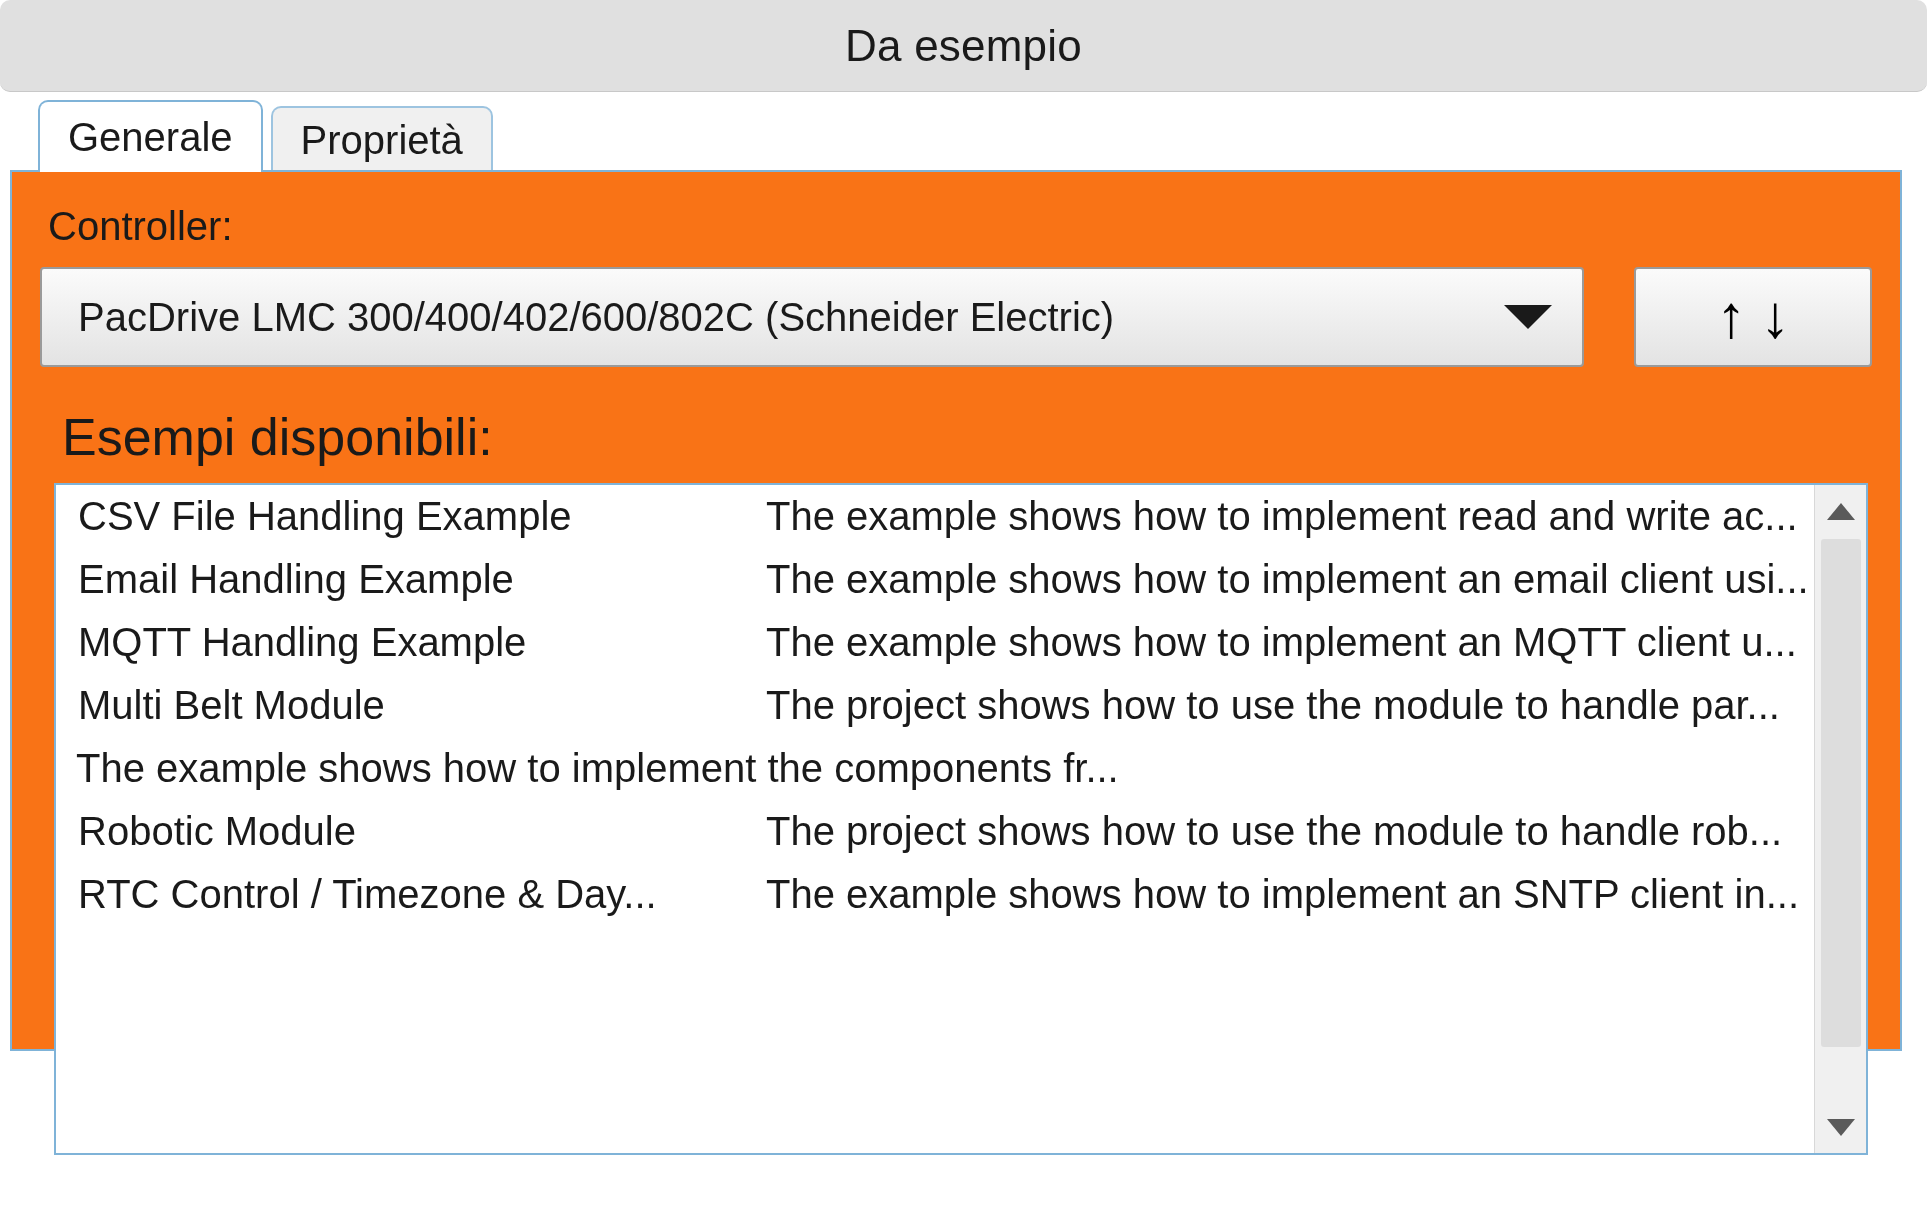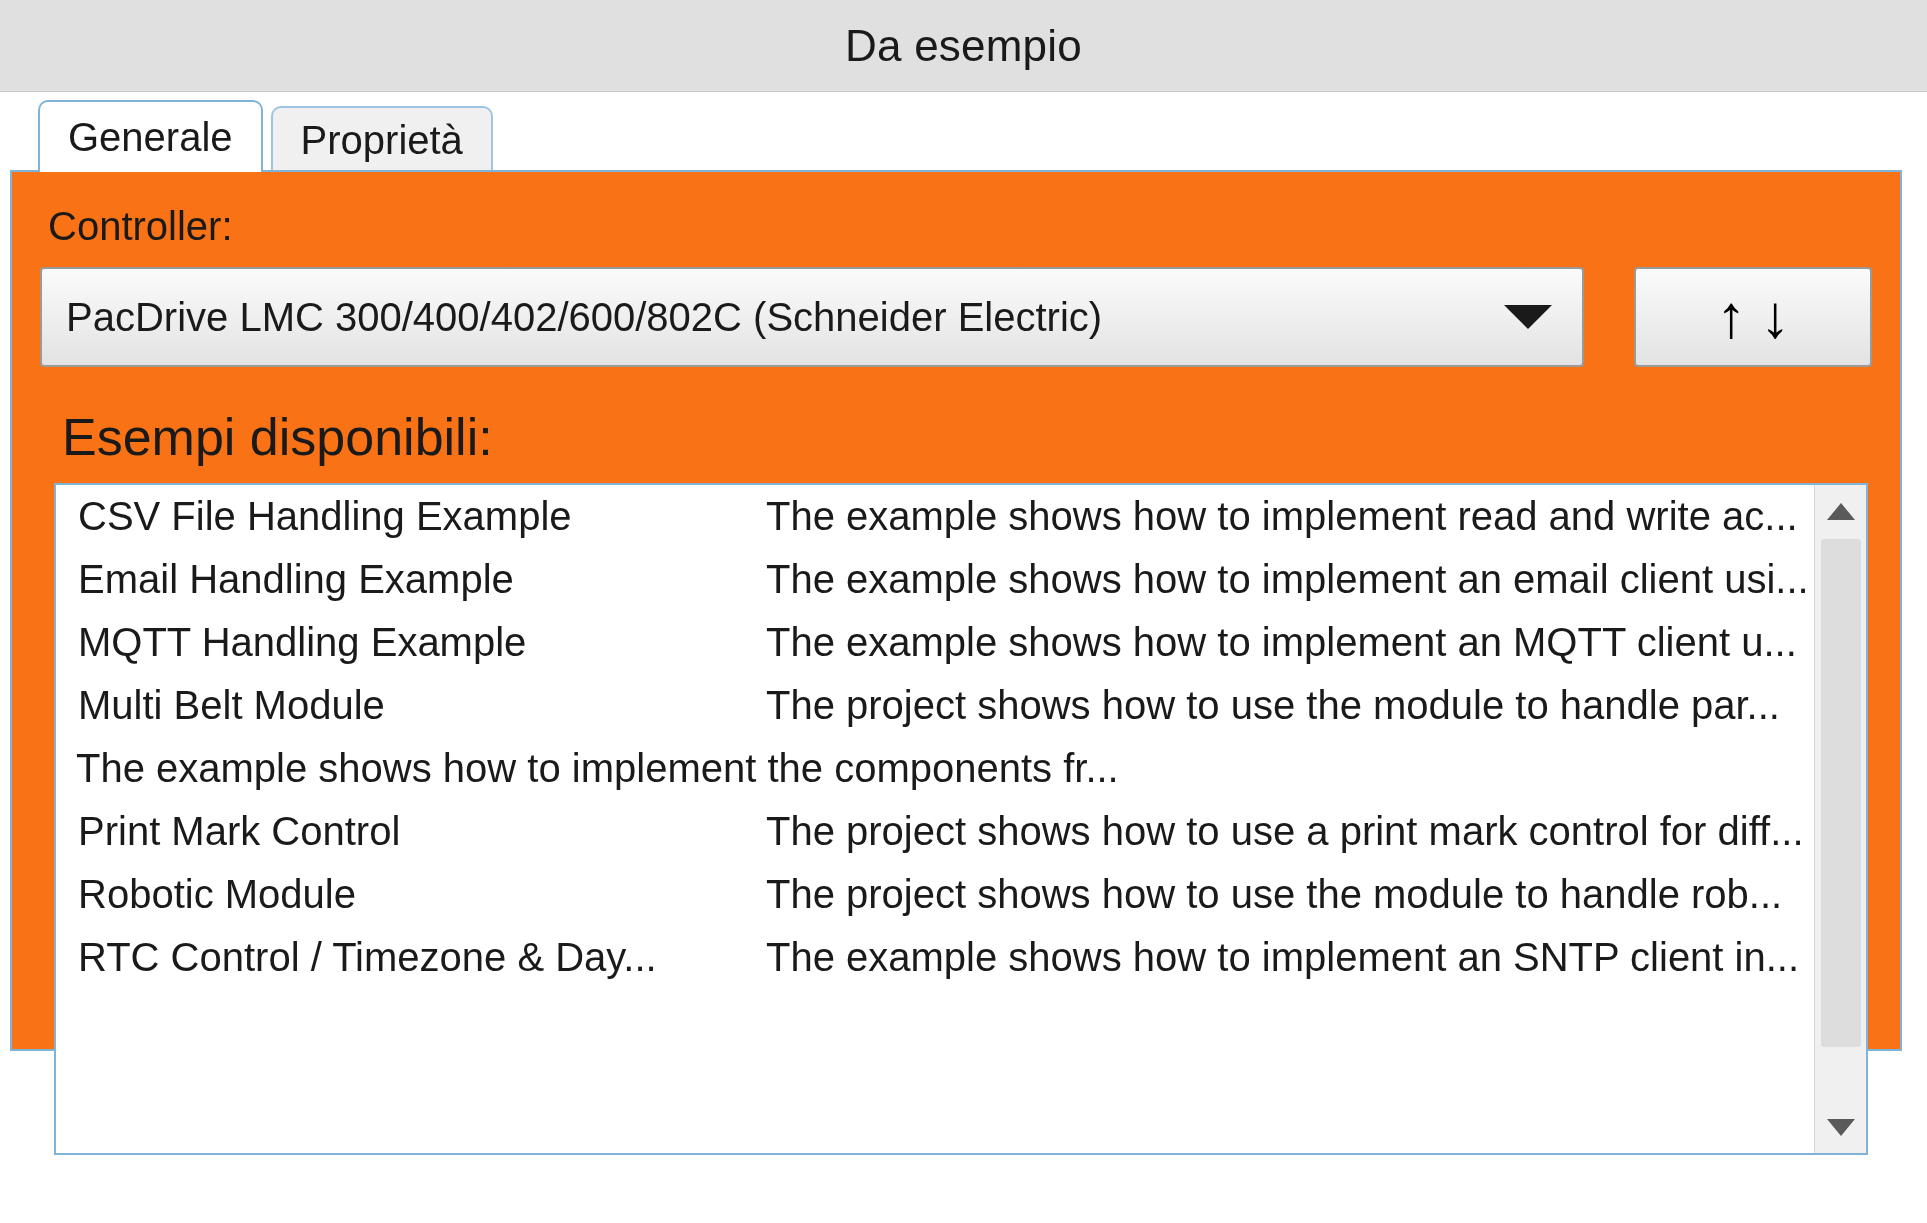--- a/index.html
+++ b/index.html
@@ -24,20 +24,21 @@
   }
 
   
   .titlebar {
     height: 91px;
     background: #e0e0e0;
     border-bottom: 1px solid #c8c8c8;
     display: flex;
     align-items: center;
     justify-content: center;
+    border-radius: 10px;
   }
   .titlebar-text {
     font-size: 44px;
     color: #1a1a1a;
     letter-spacing: 0.2px;
   }
 
   
   .tabstrip {
     position: relative;
@@ -106,21 +107,21 @@
     height: 100px;
     background: linear-gradient(#fbfbfb, #e3e3e3);
     border: 2px solid #9a9a9a;
     border-radius: 4px;
     display: flex;
     align-items: center;
     box-sizing: border-box;
   }
   .combobox-value {
     font-size: 40px;
-    padding-left: 24px;
+    padding-left: 36px;
     color: #1a1a1a;
     white-space: nowrap;
     overflow: hidden;
   }
   .combobox-arrow {
     position: absolute;
     right: 30px;
     top: 50%;
     transform: translateY(-50%);
     width: 0;
@@ -309,24 +310,20 @@
           <div class="col-desc">The example shows how to implement an MQTT client u...</div>
         </div>
         <div class="grid-row">
           <div class="col-name">Multi Belt Module</div>
           <div class="col-desc">The project shows how to use the module to handle par...</div>
         </div>
         <div class="grid-row">
           <div class="col-desc">The example shows how to implement the components fr...</div>
         </div>
         <div class="grid-row">
-          <div class="col-name">Print Mark Control</div>
-          <div class="col-desc">The project shows how to use a print mark control for diff...</div>
-        </div>
-        <div class="grid-row">
           <div class="col-name">Robotic Module</div>
           <div class="col-desc">The project shows how to use the module to handle rob...</div>
         </div>
         <div class="grid-row">
           <div class="col-name">RTC Control / Timezone &amp; Day...</div>
           <div class="col-desc">The example shows how to implement an SNTP client in...</div>
         </div>
 
         <div class="scrollbar">
           <div class="sb-btn">

